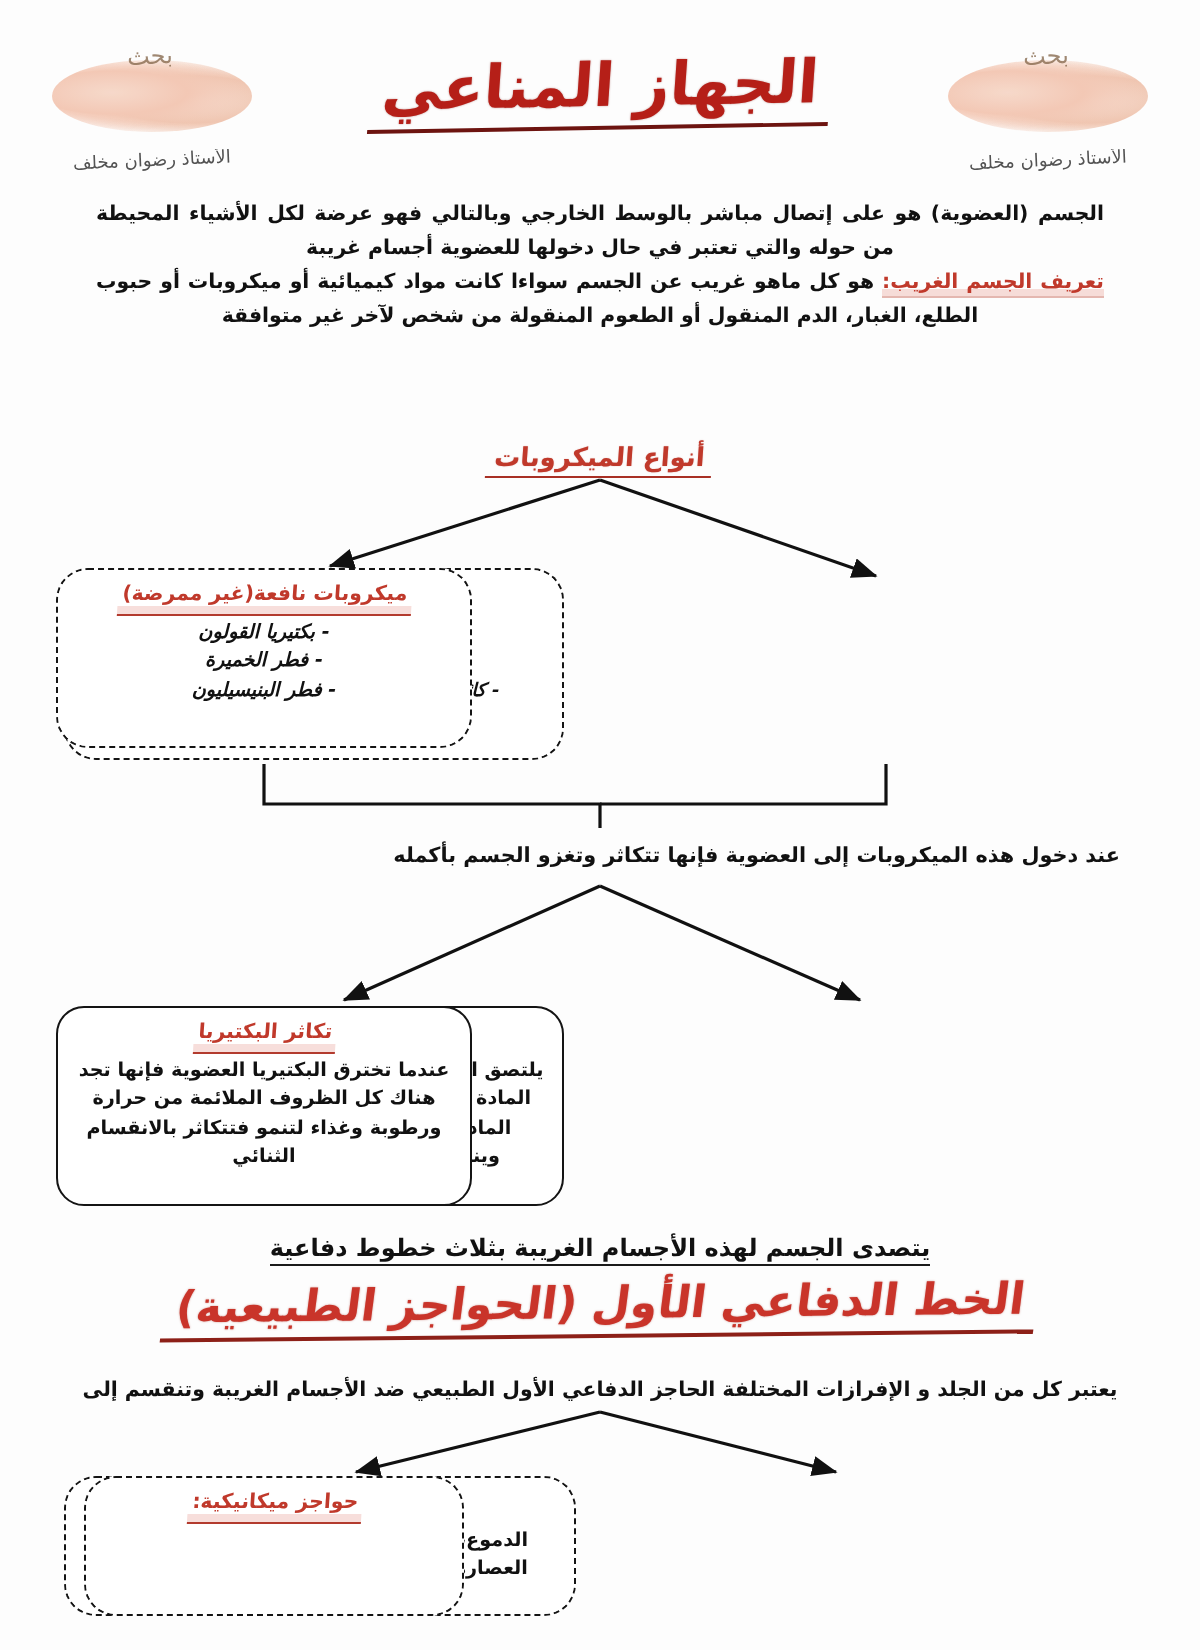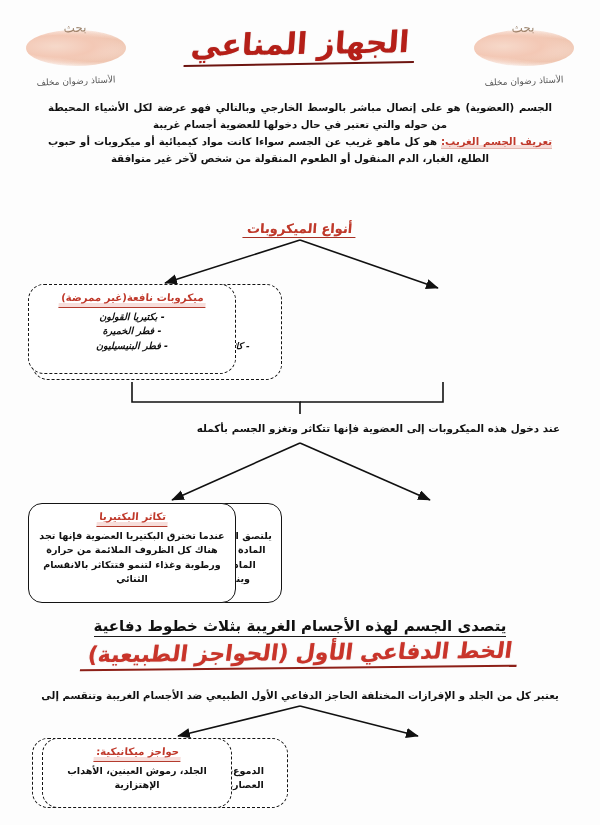--- a/index.html
+++ b/index.html
@@ -190,21 +190,21 @@
     position: absolute;
     inset: 0;
     pointer-events: none;
   }
 
   
   .defense-lead {
     position: absolute;
     left: 40px; right: 40px;
     text-align: center;
-    font-size: 15px;
+    font-size: 12px;
     font-weight: bold;
     color: #111;
   }
   .defense-lead .u {
     border-bottom: 1.3px solid #1b1b1b;
     padding-bottom: 1px;
   }
   .big-red-title {
     position: absolute;
     left: 0; right: 0;
@@ -311,21 +311,20 @@
 
   <div class="defense-note" style="top:690px;">يعتبر كل من الجلد و الإفرازات المختلفة الحاجز الدفاعي الأول الطبيعي ضد الأجسام الغريبة وتنقسم إلى</div>
 
   <div class="box dashed" style="top:738px; right:312px; width:256px; height:70px;">
     <span class="box-title">حواجز كيميائية:</span>
     <div class="body">الدموع، العرق، اللعاب، البول، مخاطية الأنف، العصارة المعدية الحامضية الإفرازات المهبلية والسائل المنوي</div>
   </div>
 
   <div class="box dashed" style="top:738px; left:42px; width:190px; height:70px;">
     <span class="box-title">حواجز ميكانيكية:</span>
-    <div class="body">الجلد، رموش العينين، الأهداب الإهتزازية</div>
   </div>
 
   <svg class="wires" width="600" height="825" viewBox="0 0 600 825">
     <defs>
       <marker id="ah" markerWidth="9" markerHeight="9" refX="7.5" refY="3.2" orient="auto">
         <path d="M0,0 L8,3.2 L0,6.4 z" fill="#111"></path>
       </marker>
     </defs>
 
     <path d="M300,240 L165,283" stroke="#111" stroke-width="1.6" fill="none" marker-end="url(#ah)"></path>

